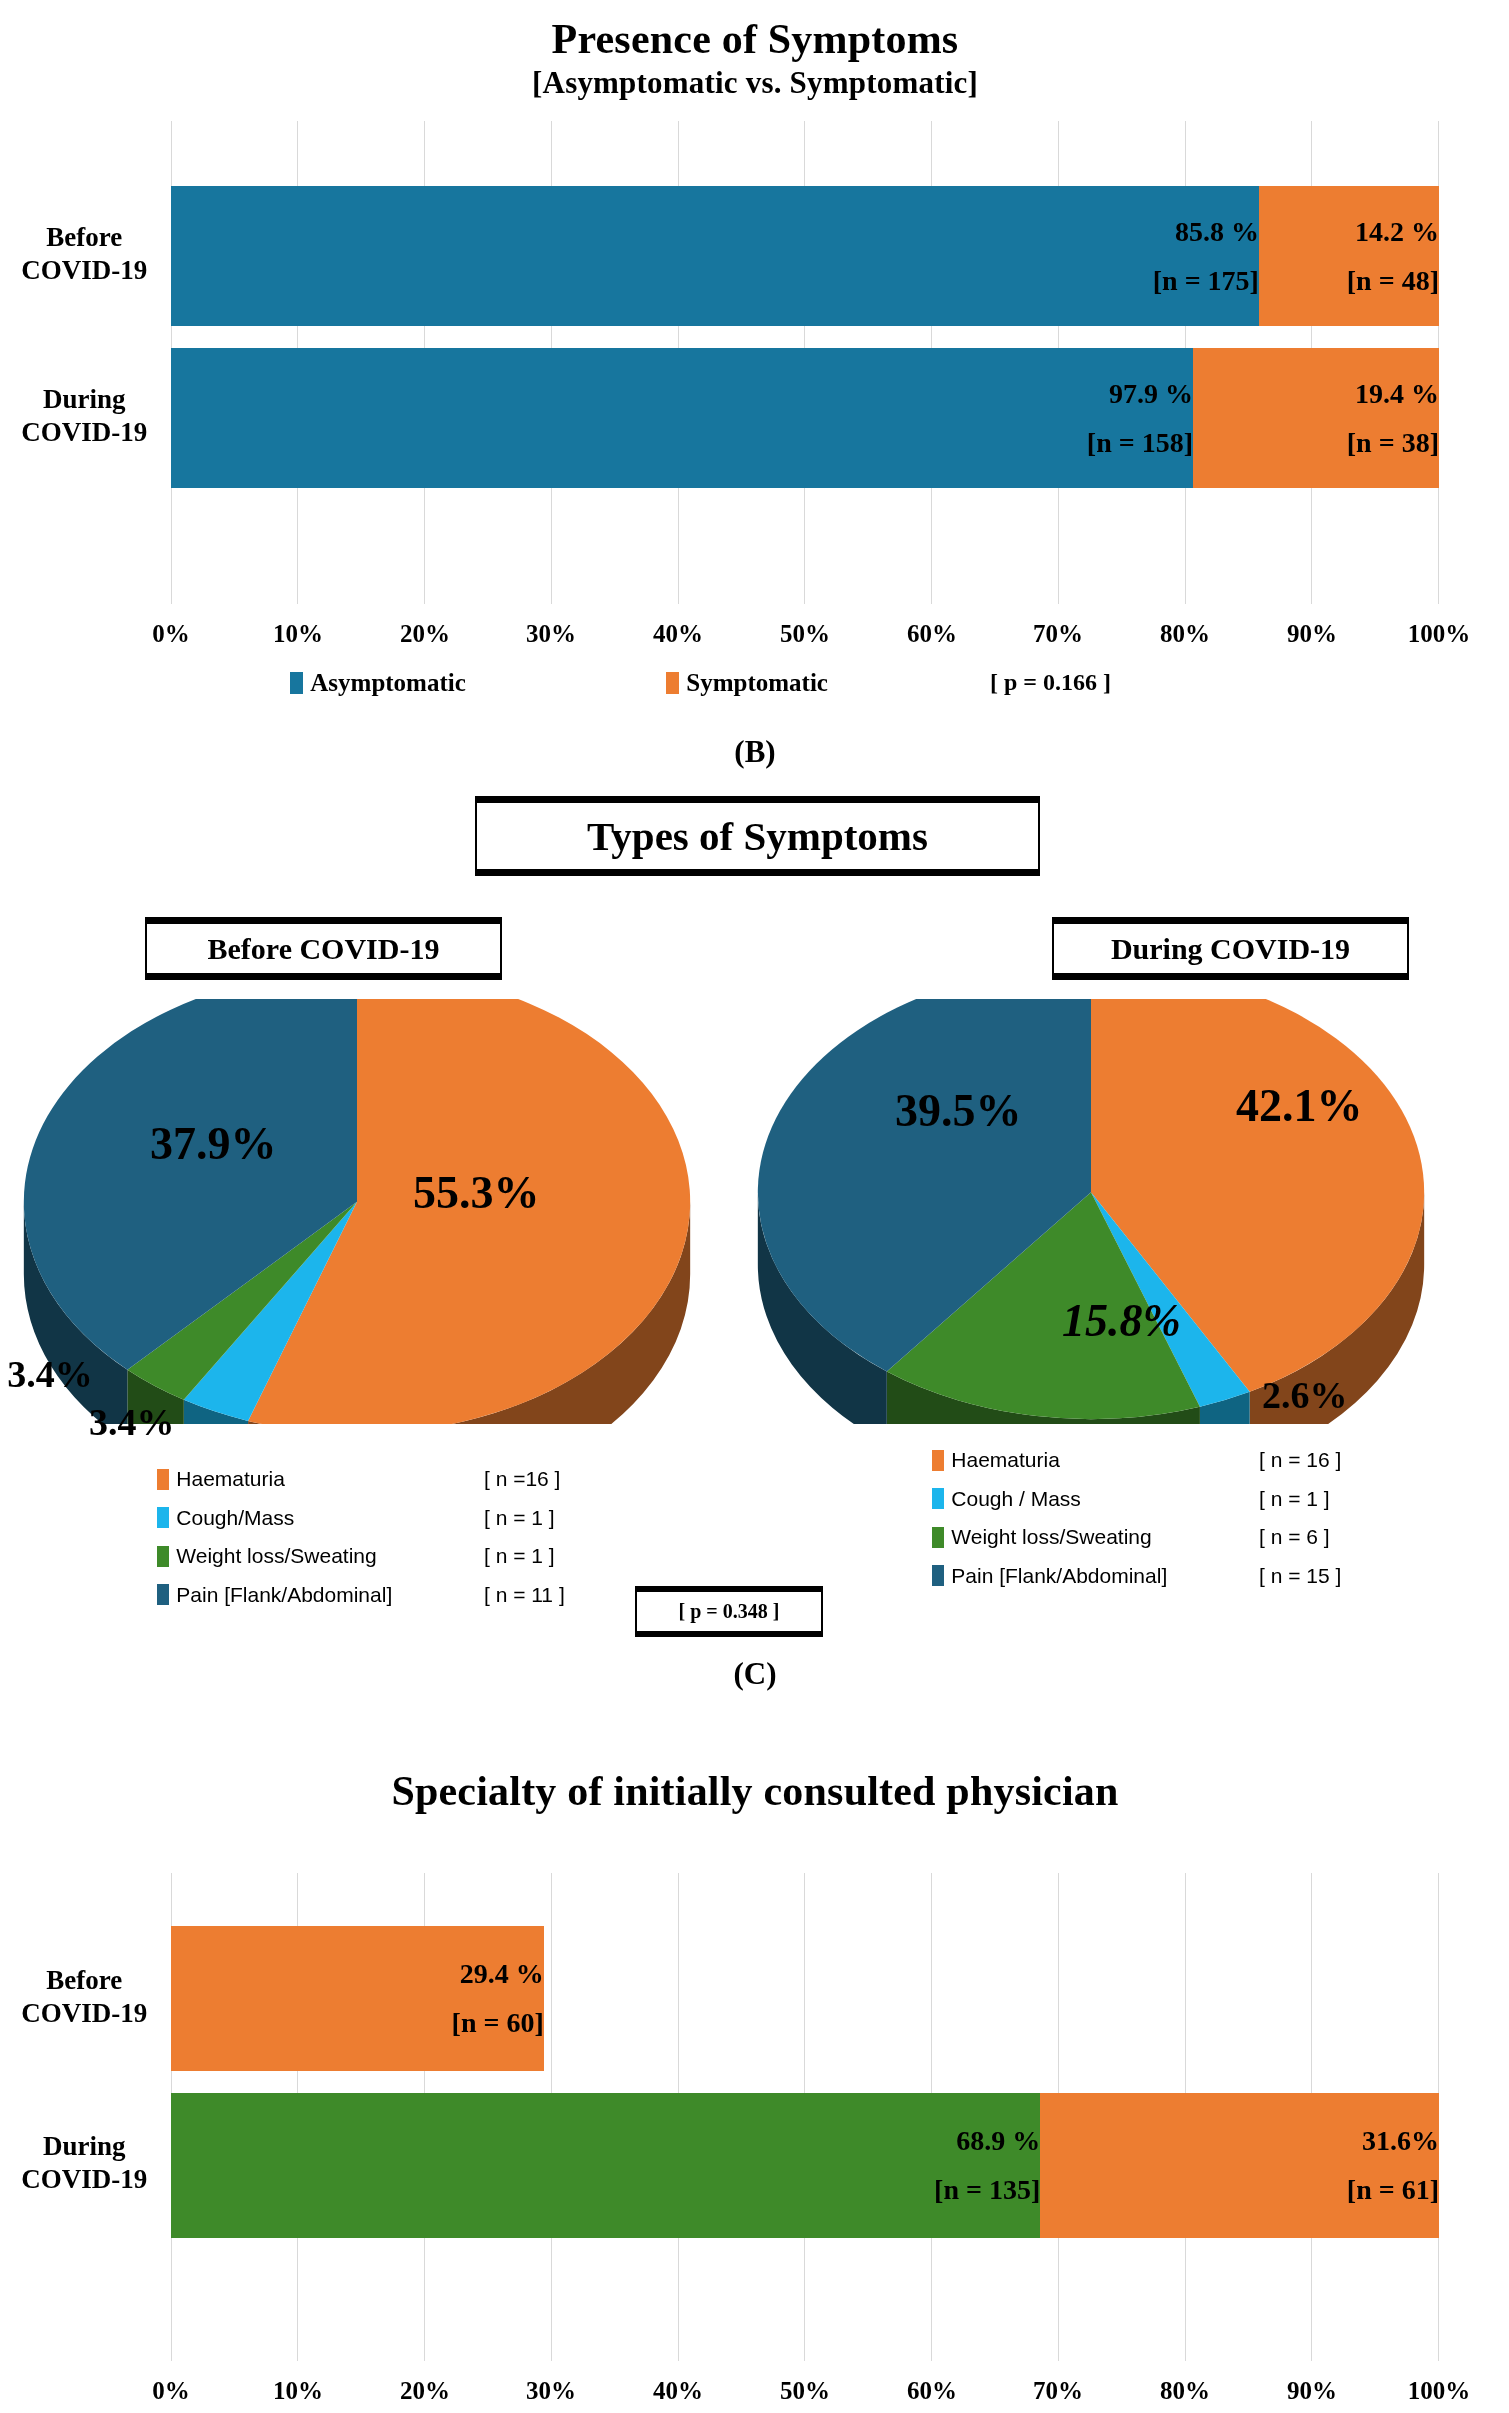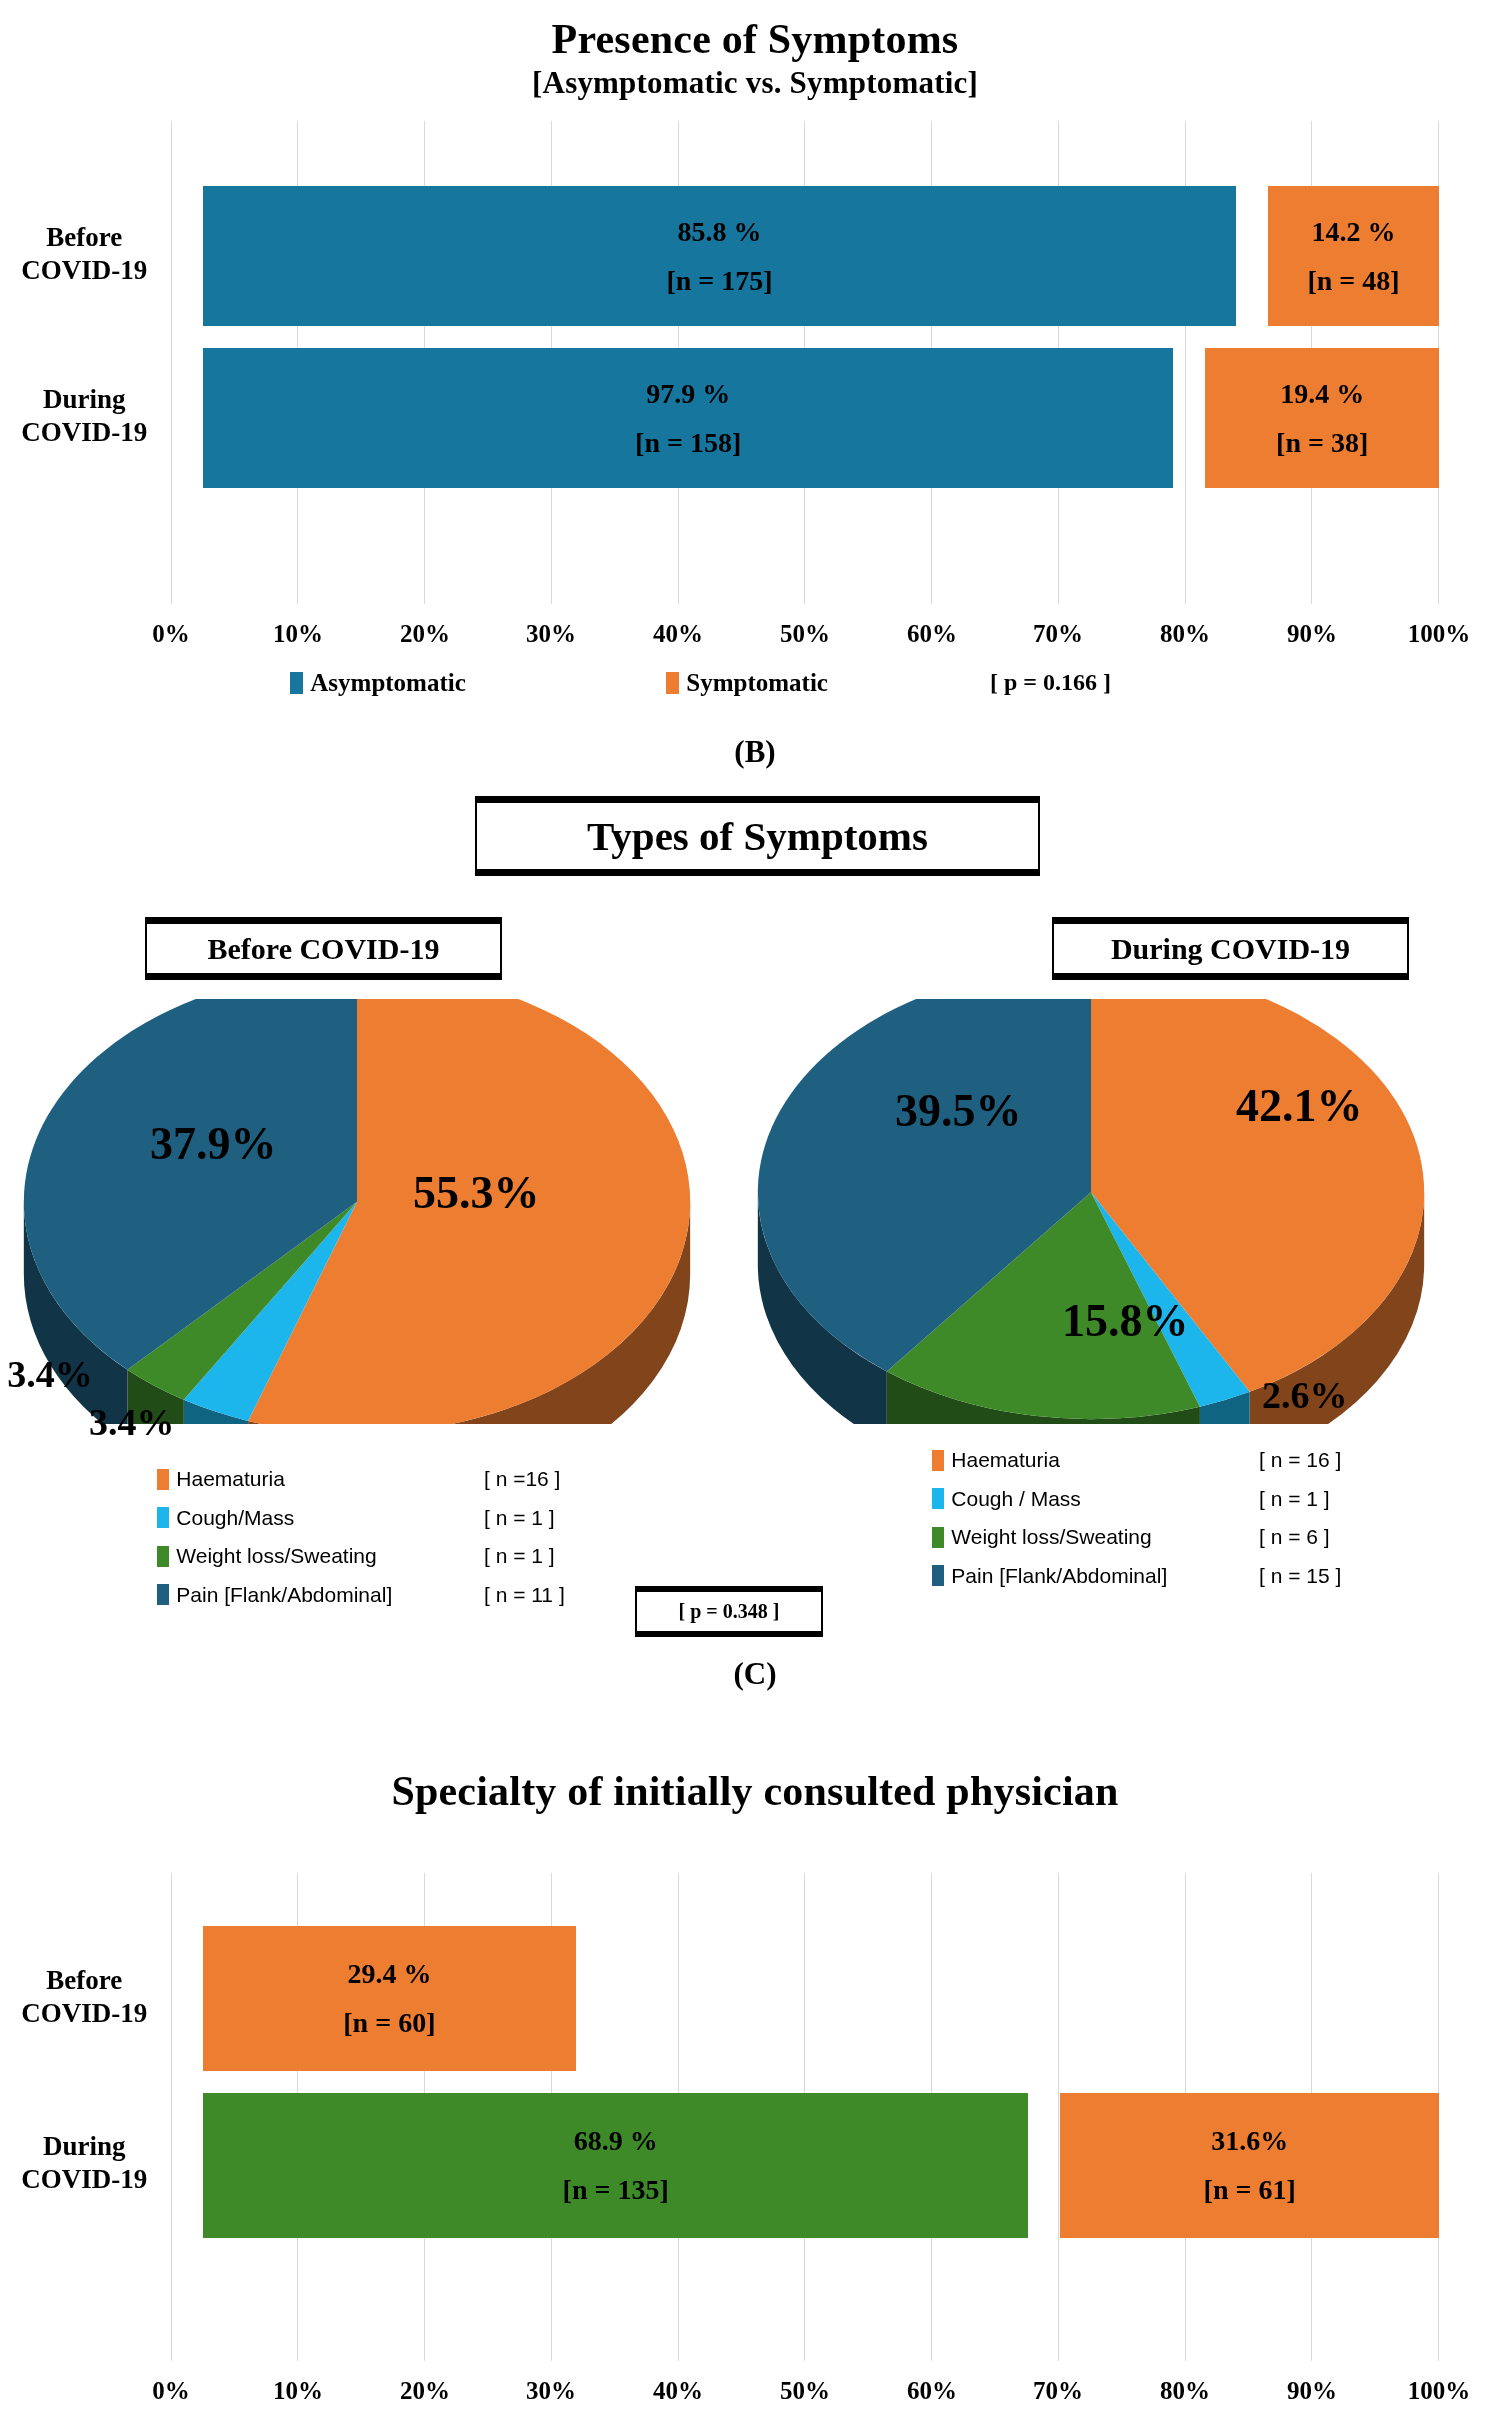--- a/index.html
+++ b/index.html
@@ -8,21 +8,21 @@
 
   
   .ttl{font-weight:bold;text-align:center;letter-spacing:0.2px;}
 
   
   .barpanel{position:absolute;left:0;width:1510px;}
   .plot{position:absolute;left:171px;width:1268px;}
   .grid{position:absolute;left:0;top:0;width:100%;height:100%;}
   .grid i{position:absolute;top:0;bottom:0;width:1px;background:#d9d9d9;display:block;}
   .row{position:absolute;left:0;width:100%;display:flex;}
-  .seg{height:100%;display:flex;flex-direction:column;align-items:center;justify-content:center;box-sizing:border-box;margin-left:32px;}
+  .seg{height:100%;display:flex;flex-direction:column;align-items:flex-end;justify-content:center;box-sizing:border-box;}
   .seg .pct{font-weight:bold;font-size:28px;line-height:1.05;}
   .seg .nn{font-weight:bold;font-size:28px;line-height:1.05;margin-top:19.3px;}
   .catlab{position:absolute;text-align:center;font-weight:bold;font-size:27px;line-height:1.22;width:159px;left:4.8px;}
   .xaxis{position:absolute;left:171px;width:1268px;height:34px;}
   .xaxis span{position:absolute;font-weight:bold;font-size:25px;transform:translateX(-50%);white-space:nowrap;}
   .legend{position:absolute;display:flex;align-items:center;font-weight:bold;font-size:25px;white-space:nowrap;}
   .legend .sw{display:inline-block;width:12.6px;height:22px;margin-right:7.7px;}
   .pbox{font-weight:bold;font-size:24px;white-space:nowrap;}
 
   
@@ -176,21 +176,21 @@
           <path d="M 277.09413297944616 771.3728558165744 A 690 470 0 0 1 10 400.0000000000001 L 10 550.0000000000001 A 690 470 0 0 0 277.09413297944616 921.3728558165744 Z" fill="#113546"></path>
         </g>
         <path d="M 700 400 L 700 -70 A 690 470 0 0 1 1028.6043605308778 813.2786657895615 Z" fill="#ed7d31"></path>
         <path d="M 700 400 L 1028.6043605308778 813.2786657895615 A 690 470 0 0 1 925.5527404619102 844.1796453345083 Z" fill="#1cb5ec"></path>
         <path d="M 700 400 L 925.5527404619102 844.1796453345083 A 690 470 0 0 1 277.09413297944616 771.3728558165744 Z" fill="#3e8a29"></path>
         <path d="M 700 400 L 277.09413297944616 771.3728558165744 A 690 470 0 0 1 699.9999999999999 -70 Z" fill="#1f6080"></path>
       </svg>
   </div>
   <div class="pielabel" id="pr0" style="left:1236px;top:1079px;font-size:46px;">42.1%</div>
   <div class="pielabel" id="pr3" style="left:895px;top:1084px;font-size:46px;">39.5%</div>
-  <div class="pielabel" id="pr2" style="left:1062px;top:1294px;font-size:46px;">15.8%</div>
+  <div class="pielabel" id="pr2" style="left:1062px;top:1294px;font-size:46px;font-style:italic;">15.8%</div>
   <div class="pielabel" id="pr1" style="left:1262px;top:1373px;font-size:38px;">2.6%</div>
 
   <div class="pielegend" id="legendRight" style="left:932px;top:1448px;width:579px;">
       <div class="li">
         <span class="sw" style="background: rgb(237, 125, 49);"></span>
         <span class="nm" style="min-width: 299px;">Haematuria</span>
         <span class="ct">[ n = 16 ]</span>
       </div>
       <div class="li">
         <span class="sw" style="background: rgb(28, 181, 236);"></span>

